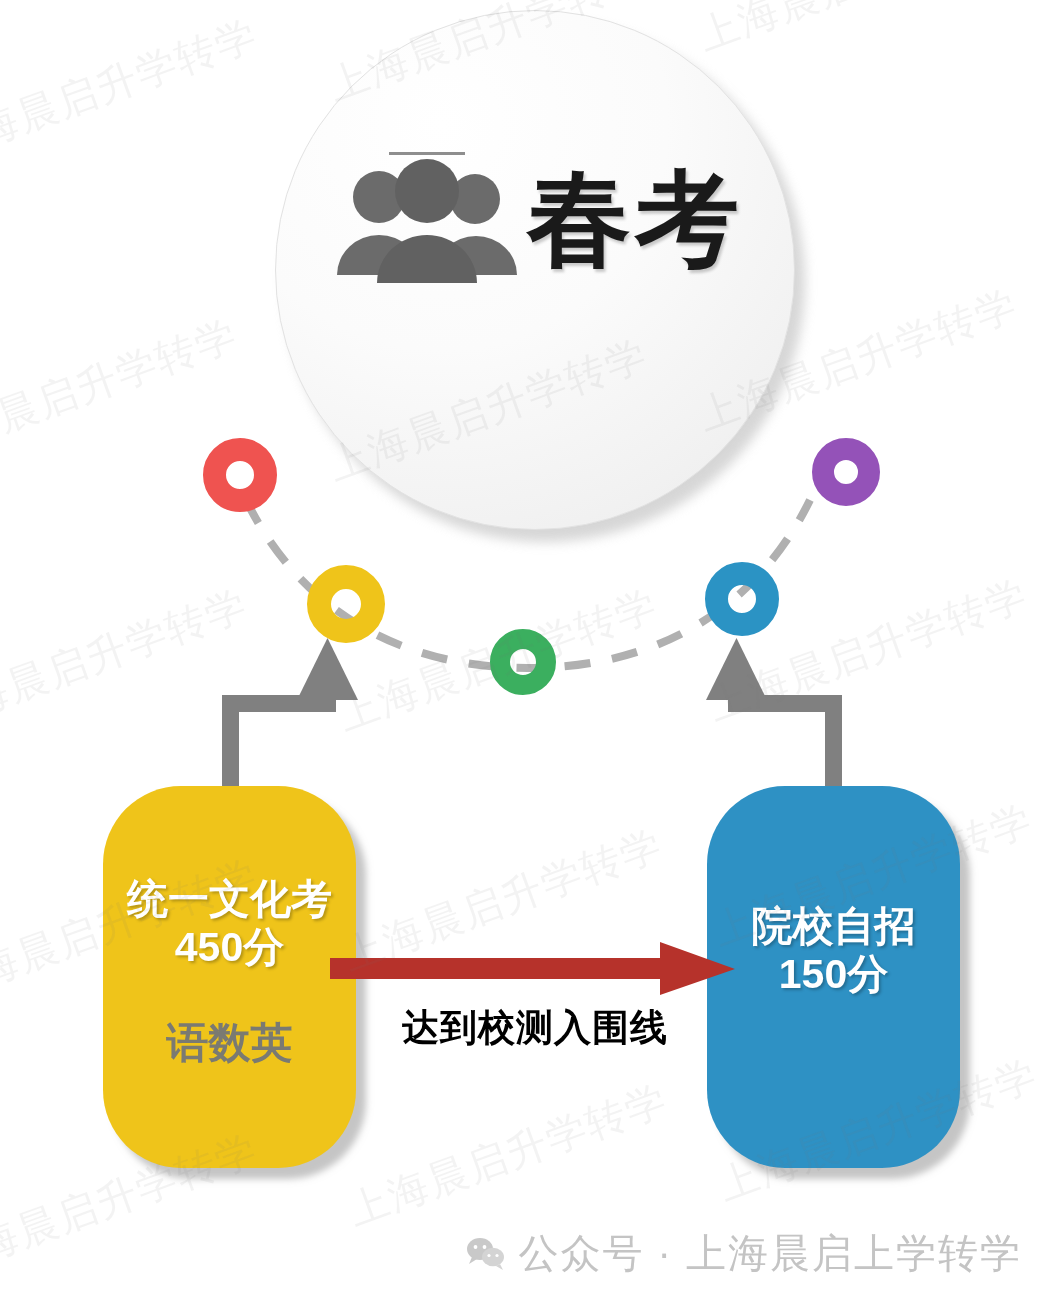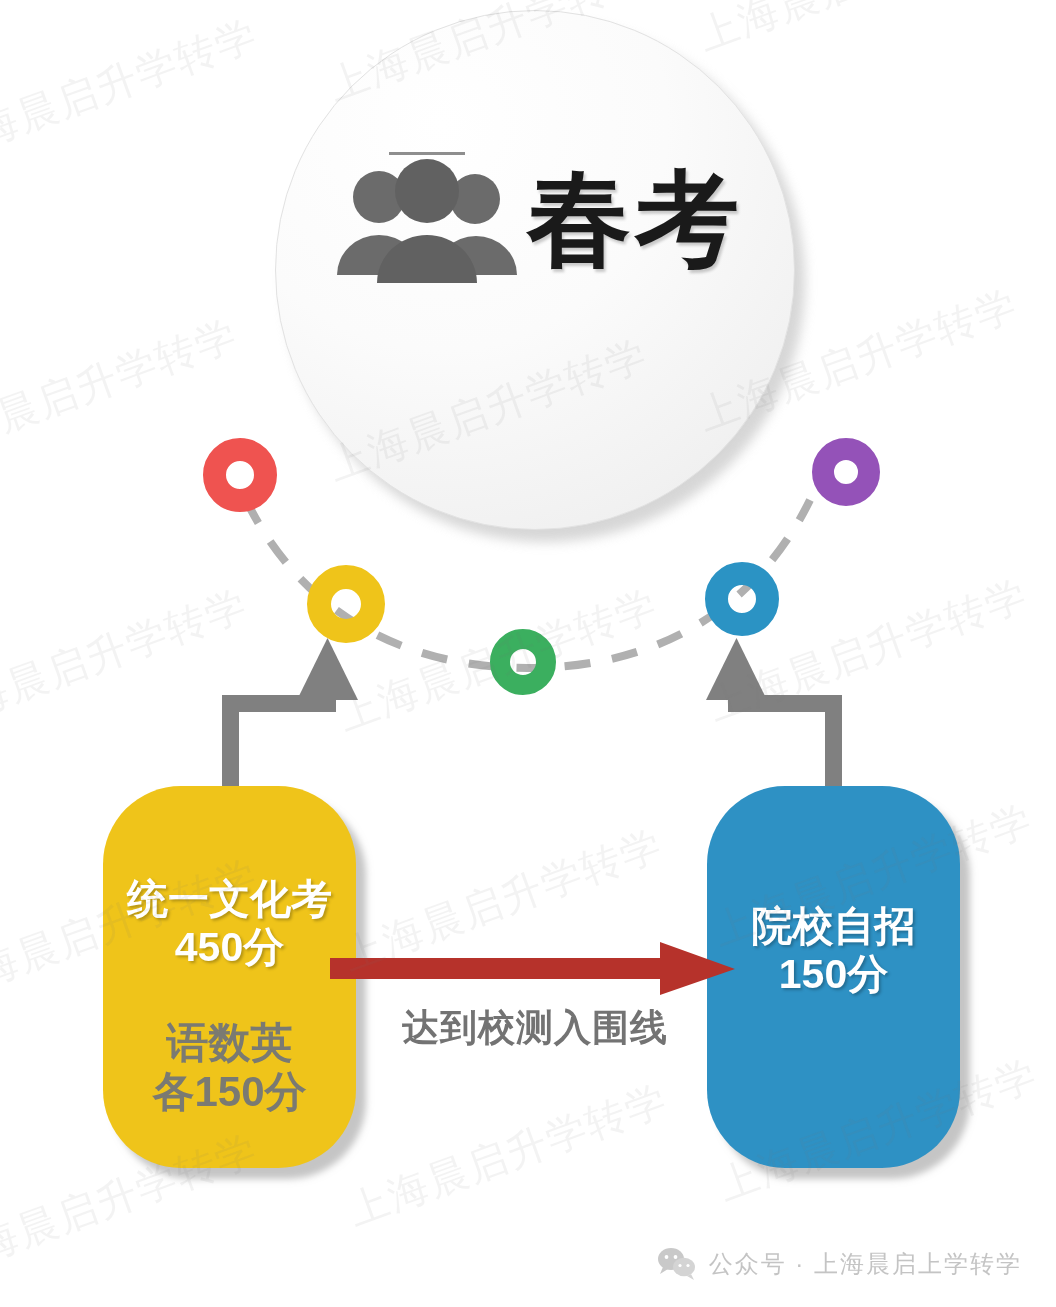--- a/index.html
+++ b/index.html
@@ -176,41 +176,41 @@
     height: 64px;
     z-index: 4;
     pointer-events: none;
   }
   .arrow-label {
     position: absolute;
     left: 330px;
     top: 1003px;
     width: 410px;
     text-align: center;
-    color: #737373;
+    color: #000000;
     font-weight: 700;
     font-size: 37px;
     letter-spacing: 1px;
     z-index: 4;
     font-family: "Liberation Sans", "DejaVu Sans", sans-serif;
   }
 
   
   .footer {
     position: absolute;
     right: 34px;
     bottom: 26px;
     display: flex;
     align-items: center;
     gap: 12px;
     z-index: 6;
   }
   .footer-text {
     color: #c4c4c4;
-    font-size: 24px;
+    font-size: 40px;
     letter-spacing: 2px;
     white-space: nowrap;
     font-family: "Liberation Sans", "DejaVu Sans", sans-serif;
     text-align: center;
   }
 </style>
 </head>
 <body>
 
 <div id="stage">
@@ -281,21 +281,20 @@
   <div class="ring" style="left:705px; top:562px; width:74px; height:74px; border:23px solid #2b93c4;"></div>
   <div class="ring" style="left:812px; top:438px; width:68px; height:68px; border:22px solid #9452b8;"></div>
 
   <div class="card card-yellow">
     <div class="card-main">
       <span>统一文化考</span><br>
       <span>450分</span>
     </div>
     <div class="card-sub">
       <span>语数英</span><br>
-      <span>各150分</span>
     </div>
   </div>
 
   <div class="card card-blue">
     <div class="card-main">
       <span>院校自招</span><br>
       <span>150分</span>
     </div>
   </div>
 

